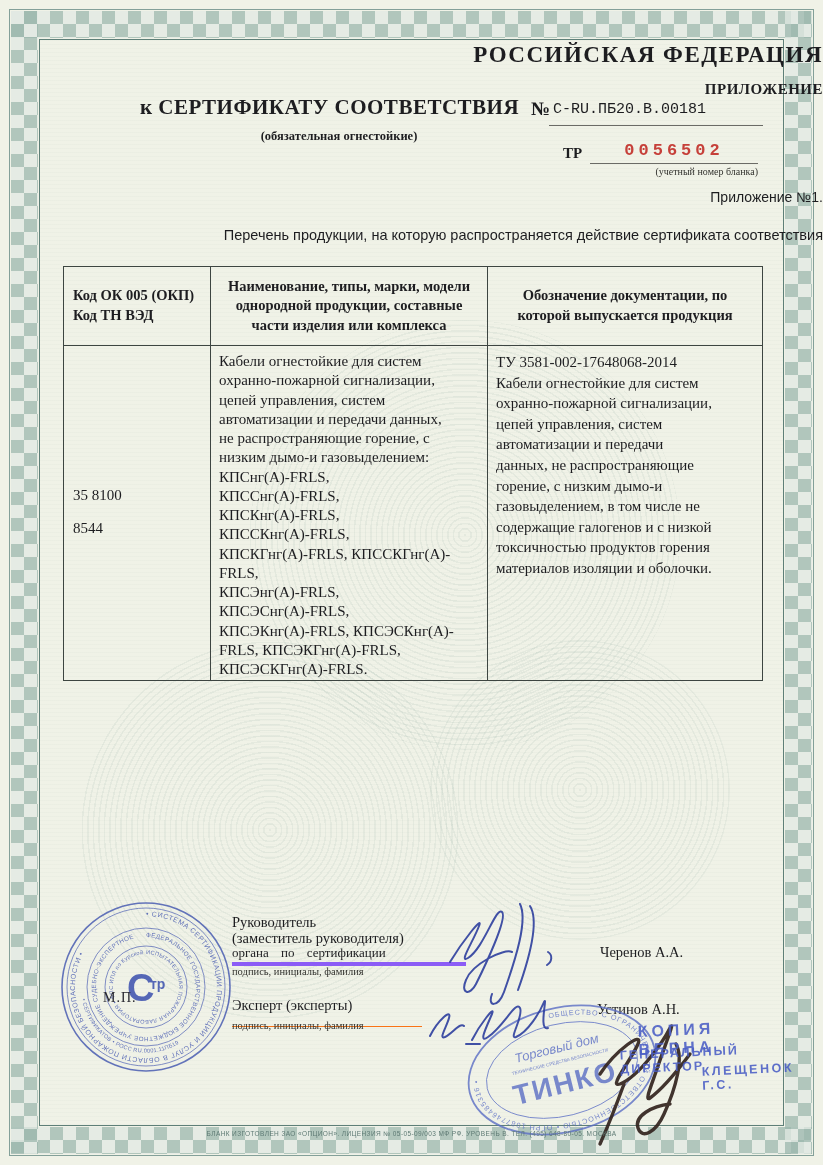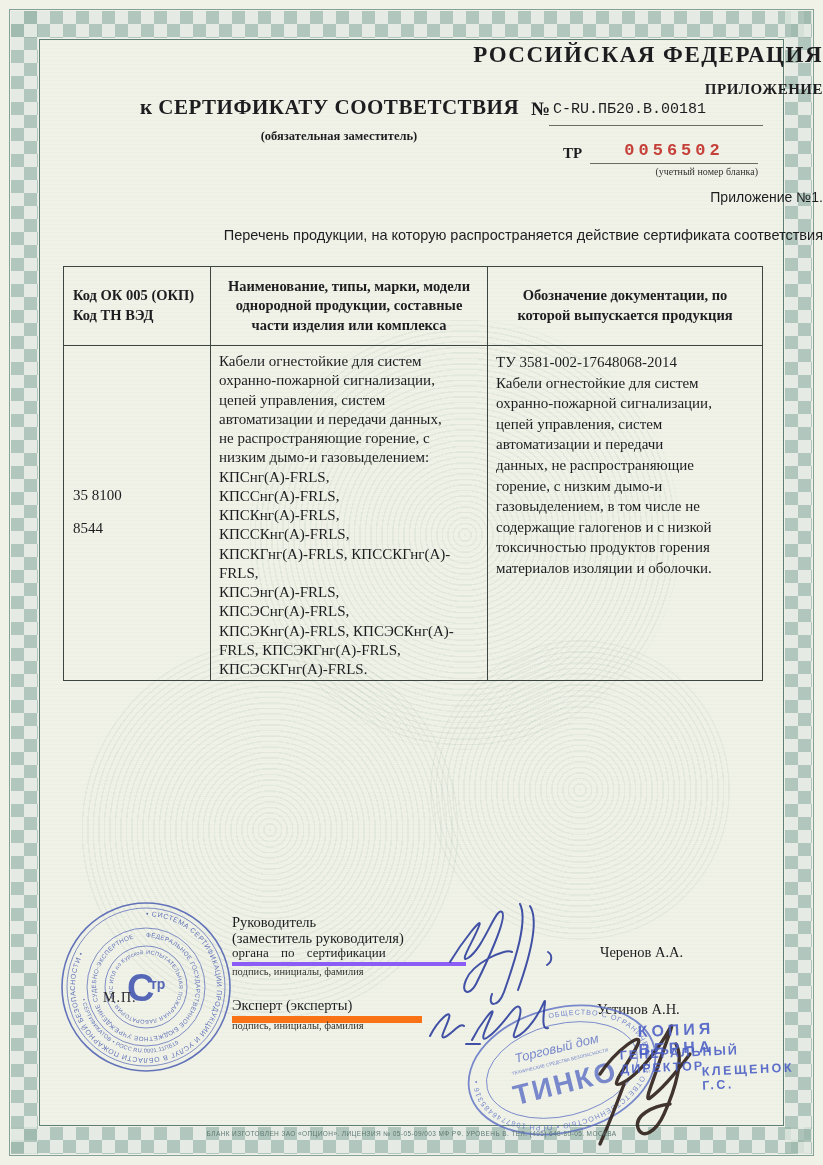--- a/index.html
+++ b/index.html
@@ -52,21 +52,21 @@
   .cell.head.c1{padding-left:9px;text-align:left;}
   .cell.head.c2,.cell.head.c3{justify-content:center;text-align:center;padding:2px 12px;}
   .cell.body.c1{padding:133px 4px 0 9px;line-height:33px;}
   .cell.body.c2{padding:6px 6px 0 8px;line-height:19.25px;}
   .cell.body.c3{padding:6px 6px 0 8px;line-height:20.6px;}
   
   .role1{left:232px;top:914px;font-size:14.5px;line-height:16.2px;}
   .role1-l3{left:232px;top:945px;width:234px;font-size:13px;border-bottom:4px solid #8b5cf6;
             padding-bottom:1px;word-spacing:9px;}
   .note1{left:232px;top:966px;font-size:10.5px;color:#33332f;}
-  .role2{left:232px;top:997px;width:190px;font-size:14.5px;border-bottom:7px solid #f97316;padding-bottom:2px;}
+  .role2{left:232px;top:997px;width:190px;font-size:14.5px;border-bottom:1px solid #f97316;padding-bottom:12px;}
   .note2{left:232px;top:1020px;font-size:10.5px;color:#33332f;}
   .name1{left:600px;top:944px;font-size:14.5px;}
   .name2{left:597px;top:1001px;font-size:14.5px;}
   .mp{left:103px;top:972px;font-size:14px;z-index:6;color:#26262e;letter-spacing:1px;margin-top:18px;}
   
   .seal{position:absolute;left:60px;top:901px;z-index:4;opacity:.85;}
   .ovalstamp{position:absolute;left:462px;top:1000px;z-index:4;opacity:.8;transform:rotate(-14deg);}
   .sig{position:absolute;z-index:5;}
   .copy-stamp{position:absolute;z-index:5;color:#4a5ec6;font-family:"Liberation Sans",sans-serif;
               font-weight:bold;opacity:.88;transform:rotate(-2.5deg);}
@@ -93,21 +93,21 @@
   <div class="rosette" style="left:80px;top:640px;width:380px;height:380px;"></div>
   <div class="rosette" style="left:430px;top:640px;width:300px;height:300px;"></div>
 
   <div class="abs center serifB title-country">РОССИЙСКАЯ ФЕДЕРАЦИЯ</div>
   <div class="abs center serifB title-app">ПРИЛОЖЕНИЕ</div>
   <div class="abs serifB cert-row">
     <span>к СЕРТИФИКАТУ СООТВЕТСТВИЯ</span>
     <span class="cert-no-sign">№</span>
   </div>
   <div class="abs cert-number">C-RU.ПБ20.В.00181</div>
-  <div class="abs serifB mandatory">(обязательная заместитель)</div>
+  <div class="abs serifB mandatory">(обязательная огнестойкие)</div>
   <div class="abs serifB tr-label">ТР</div>
   <div class="abs tr-line">0056502</div>
   <div class="abs tr-note">(учетный номер бланка)</div>
 
   <div class="abs center sans appendix-no">Приложение №1.</div>
   <div class="abs center sans list-caption">Перечень продукции, на которую распространяется действие сертификата соответствия</div>
 
   <div class="cert-table">
     <div class="cell head c1 prelines">Код ОК 005 (ОКП)
 Код ТН ВЭД</div>

